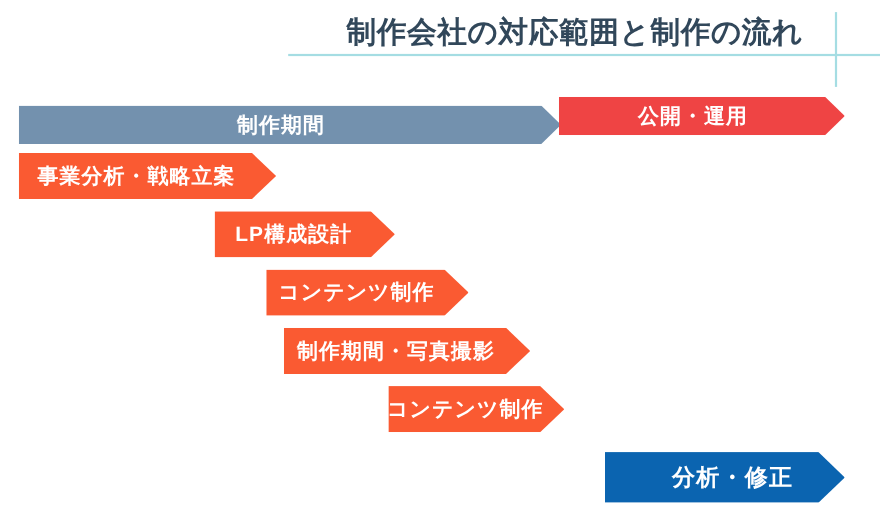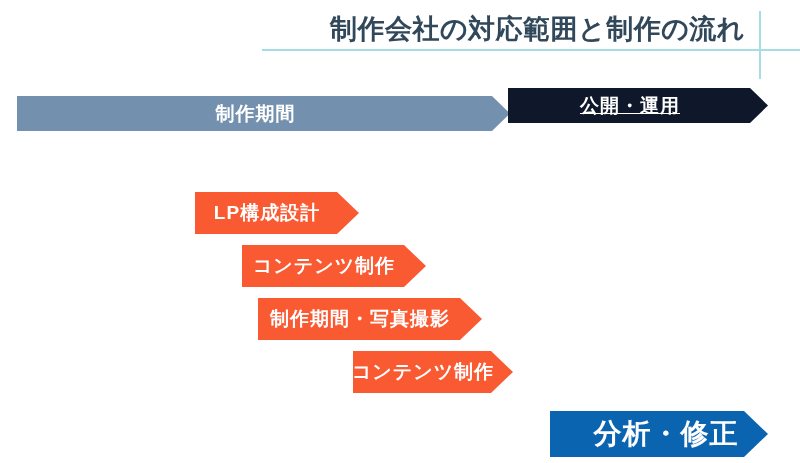--- a/index.html
+++ b/index.html
@@ -84,43 +84,46 @@
     height: 42px;
     font-size: 19px;
     background: #fa5a32;
     clip-path: polygon(0 0, calc(100% - 22px) 0, 100% 50%, calc(100% - 22px) 100%, 0 100%);
   }
   .chev.step .chev-label { padding-right: 20px; }
 
   
   .chev.final {
     height: 46px;
-    font-size: 28px;
+    font-size: 21px;
     background: #0b64b0;
     clip-path: polygon(0 0, calc(100% - 24px) 0, 100% 50%, calc(100% - 24px) 100%, 0 100%);
     padding-left: 36px;
   }
   .chev.final .chev-label { padding-right: 22px; }
 </style>
 </head>
 <body>
 
 <div id="stage" style="background: rgb(255, 255, 255);">
 
   <div class="title-rule-h" style="background: rgb(165, 221, 227);"></div>
   <div class="title-rule-v" style="background: rgb(165, 221, 227);"></div>
-  <div class="page-title" style="color: rgb(49, 71, 90);">制作会社の対応範囲と制作の流れ</div>
+  <div class="page-title" style="color: rgb(49, 71, 90); text-align: center;">制作会社の対応範囲と制作の流れ</div>
 
   <div class="chev phase" style="left: 17px; top: 96px; width: 493px; background: rgb(115, 145, 174);">
     <span class="chev-label">制作期間</span>
   </div>
-  <div class="chev phase" style="left: 508px; top: 88px; width: 260px; background: #0f172a; text-decoration: underline;">
+  <div class="chev phase" style="left: 508px; top: 88px; width: 260px; background: #ef4444;">
     <span class="chev-label">公開・運用</span>
   </div>
 
+  <div class="chev step" style="left: 17px; top: 139px; width: 234px; background: rgb(250, 90, 50);">
+    <span class="chev-label">事業分析・戦略立案</span>
+  </div>
   <div class="chev step" style="left: 242px; top: 245px; width: 184px; background: rgb(250, 90, 50);">
     <span class="chev-label">コンテンツ制作</span>
   </div>
   <div class="chev step" style="left: 195px; top: 192px; width: 164px; background: rgb(250, 90, 50);">
     <span class="chev-label">LP構成設計</span>
   </div>
   <div class="chev step" style="left: 258px; top: 298px; width: 224px; background: rgb(250, 90, 50);">
     <span class="chev-label">制作期間・写真撮影</span>
   </div>
   <div class="chev step" style="left: 353px; top: 351px; width: 160px; background: rgb(250, 90, 50);">

